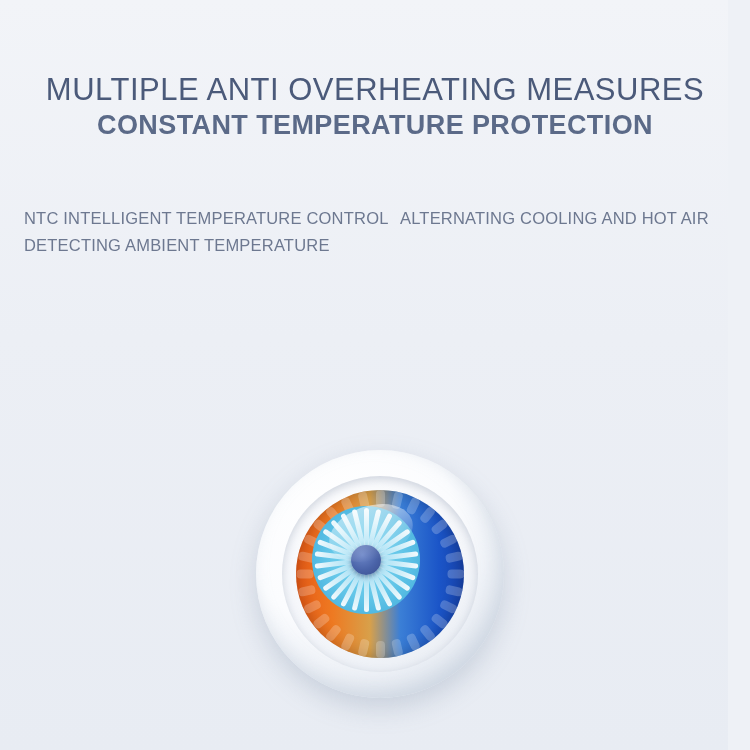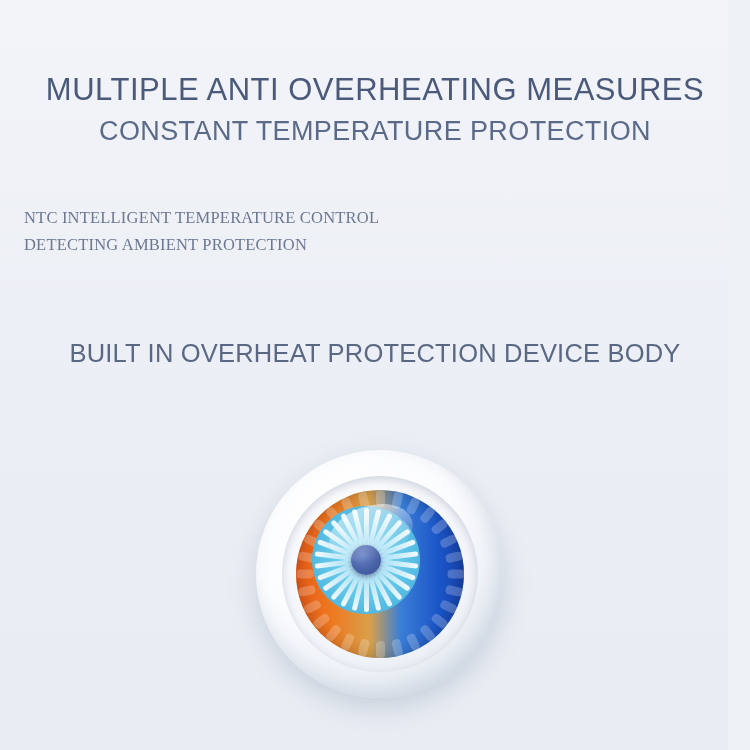--- a/index.html
+++ b/index.html
@@ -31,25 +31,24 @@
   }
   .headline-main {
     font-size: 31px;
     letter-spacing: 0.5px;
     color: #4b5a7a;
     font-weight: 400;
     line-height: 1.18;
     white-space: nowrap;
   }
   .headline-sub {
-    margin-top: 6px;
     font-size: 27px;
     letter-spacing: 0.4px;
     color: #5b6a88;
-    font-weight: 400;
+    font-weight: 700;
     line-height: 1.2;
     white-space: nowrap;
   }
 
   
   .features {
     position: absolute;
     top: 205px;
     left: 24px;
     width: 702px;
@@ -61,21 +60,20 @@
     color: #6d7890;
     font-size: 16.5px;
     font-weight: 300;
     line-height: 1.62;
     letter-spacing: 0.2px;
   }
   .feature-col.left {
     width: 352px;
     padding-right: 10px;
     text-align: left;
-    font-family: Liberation Serif, serif;
   }
   .feature-col.right {
     width: 330px;
     padding-left: 14px;
     text-align: left;
   }
   .feature-divider {
     width: 1px;
     align-self: stretch;
     background: #aeb7c6;
@@ -218,29 +216,29 @@
 <div class="page">
 
   <div class="headline-block">
     <div class="headline-main">MULTIPLE ANTI OVERHEATING MEASURES</div>
     <div class="headline-sub">CONSTANT TEMPERATURE PROTECTION</div>
   </div>
 
   <div class="features">
     <div class="feature-col left">
       <span class="feature-line">NTC INTELLIGENT TEMPERATURE CONTROL</span>
-      <span class="feature-line">DETECTING AMBIENT PROTECTION</span>
+      <span class="feature-line">DETECTING AMBIENT TEMPERATURE</span>
     </div>
     <div class="feature-divider"></div>
     <div class="feature-col right">
+      <span class="feature-line">ALTERNATING COOLING AND HOT AIR</span>
     </div>
   </div>
 
   <div class="statement">
-    <span>BUILT IN OVERHEAT PROTECTION DEVICE BODY</span>
   </div>
 
   <div class="product">
 
     <div class="head-outer">
       <div class="head-inner">
         <div class="ring-color">
           <div class="ring-teeth" id="ring-teeth">
               <div class="tooth" style="transform: rotate(0deg);">
                 <i></i>

